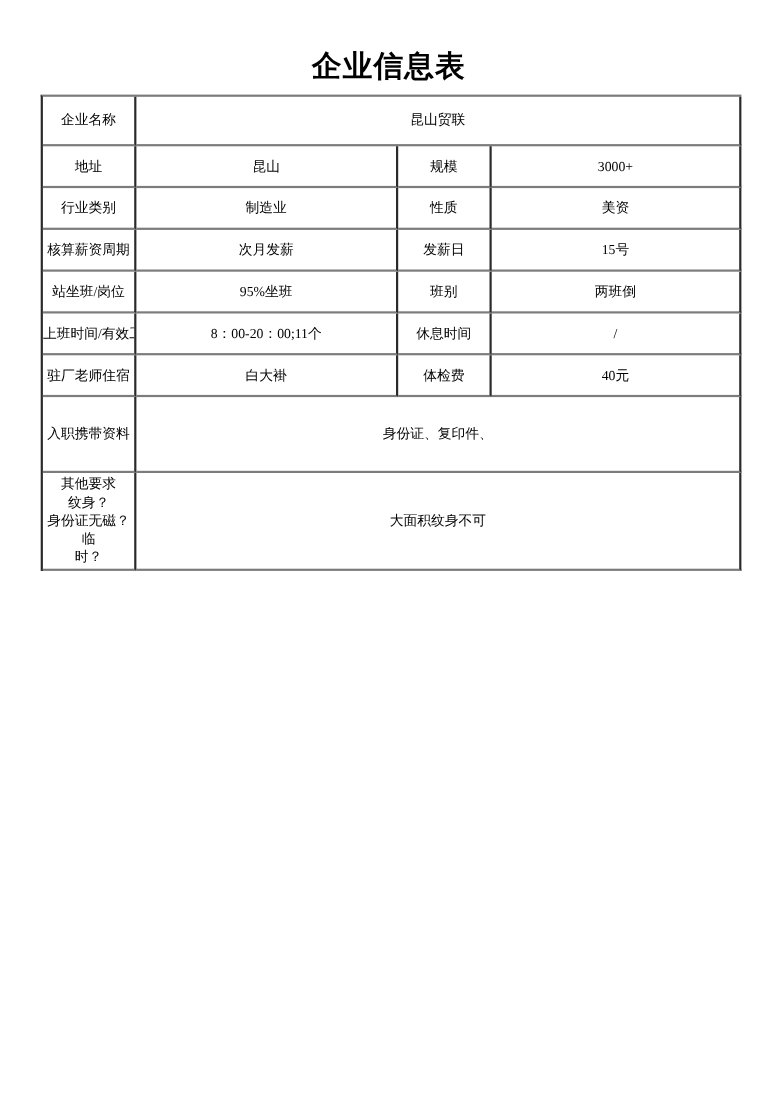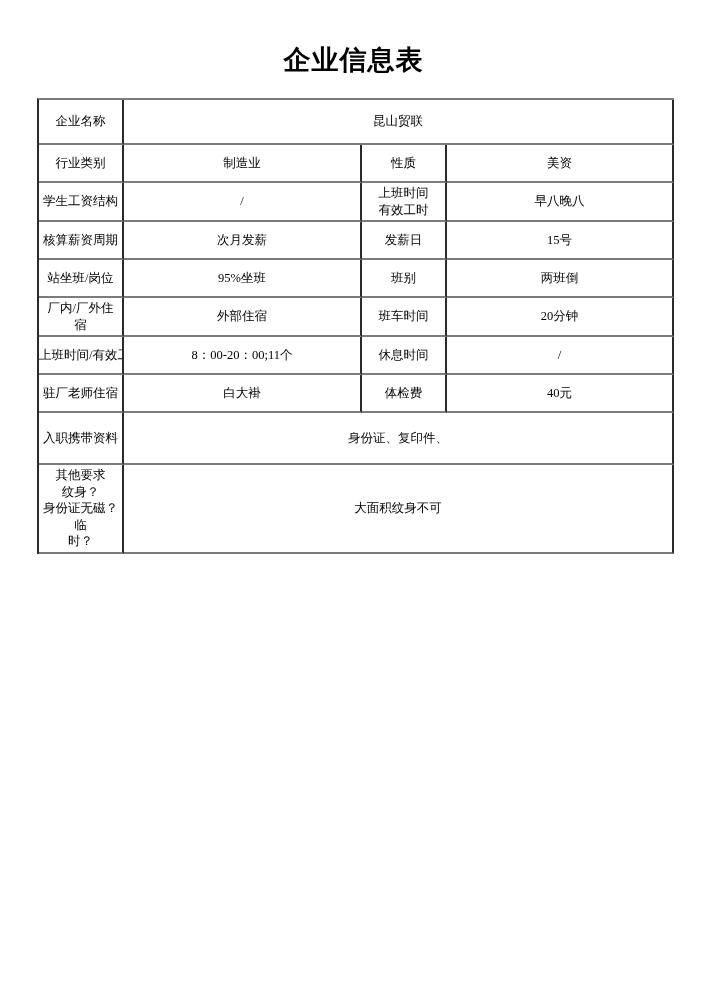--- a/index.html
+++ b/index.html
@@ -2,42 +2,42 @@
 <html><head>
 <meta charset="utf-8">
 <style>
   html,body{margin:0;padding:0;}
   body{
     width:707px;height:999px;background:#ffffff;color:#000;
     font-family:"Liberation Serif","DejaVu Serif",serif;
     overflow:hidden;
   }
   .title{
-    margin:0;padding-top:42px;padding-bottom:20px;
+    margin:0;padding-top:42px;padding-bottom:8px;
     text-align:center;font-size:27px;font-weight:bold;letter-spacing:1px;
   }
   table.form{
     border-collapse:separate;border-spacing:0;table-layout:fixed;
     margin-left:37px;width:635px;
     border-top:2px solid #7c7c7c;border-left:2px solid #2a2a2a;
   }
   td{
     box-sizing:border-box;
     border-right:2px solid #2a2a2a;
     border-bottom:2px solid #7c7c7c;
     text-align:center;vertical-align:middle;
     font-size:12.5px;line-height:1.32;
     padding:2px 3px;
     white-space:pre-line;
     overflow:hidden;
   }
   tr.h45 td{height:45px}
   tr.h38 td{height:38px}
   tr.h48 td{height:48px}
-  tr.h64 td{height:52px}
+  tr.h64 td{height:69px}
   tr.h70 td{height:70px}
   td.clip{white-space:nowrap;padding-left:0;padding-right:0;}
   tr.quirk td.short{position:relative;}
   tr.quirk td.short::after{
     content:"";position:absolute;left:-1px;right:-1px;bottom:5px;height:2px;
     background:#2a2a2a;
   }
 </style>
 </head>
 <body>
@@ -51,58 +51,51 @@
       <col style="width:85px">
       <col style="width:227px">
   </colgroup>
 
   <tbody>
       <tr class="h45">
     <td>企业名称</td>
     <td colspan="3">昆山贸联</td>
   </tr>
 
+  <tr class="h38">
+    <td>地址</td>
+    <td>昆山</td>
+    <td>规模</td>
+    <td>3000+</td>
+  </tr>
 
   <tr class="h38">
     <td>行业类别</td>
     <td>制造业</td>
     <td>性质</td>
     <td>美资</td>
   </tr>
 
 
-  <tr class="h38">
-    <td>学生工资结构</td>
-    <td>/</td>
-    <td>上班时间
-有效工时</td>
-    <td>早八晚八</td>
-  </tr>
 
   <tr class="h38">
     <td>核算薪资周期</td>
     <td>次月发薪</td>
     <td>发薪日</td>
     <td>15号</td>
   </tr>
 
   <tr class="h38">
     <td>站坐班/岗位</td>
     <td>95%坐班</td>
     <td>班别</td>
     <td>两班倒</td>
   </tr>
 
 
-  <tr class="h38">
-    <td>厂内/厂外住宿</td>
-    <td>外部住宿</td>
-    <td>班车时间</td>
-    <td>20分钟</td>
-  </tr>
 
 
   <tr class="h38">
     <td class="clip">上班时间/有效工时</td>
     <td>8：00-20：00;11个</td>
     <td>休息时间</td>
     <td>/</td>
   </tr>
 
   <tr class="h38">

